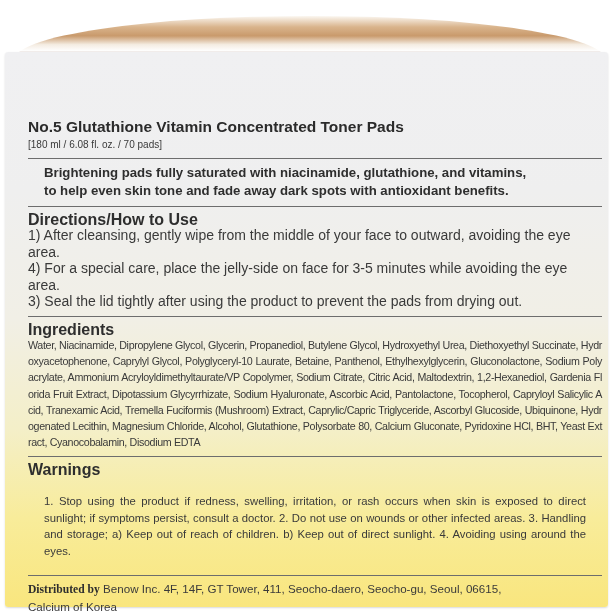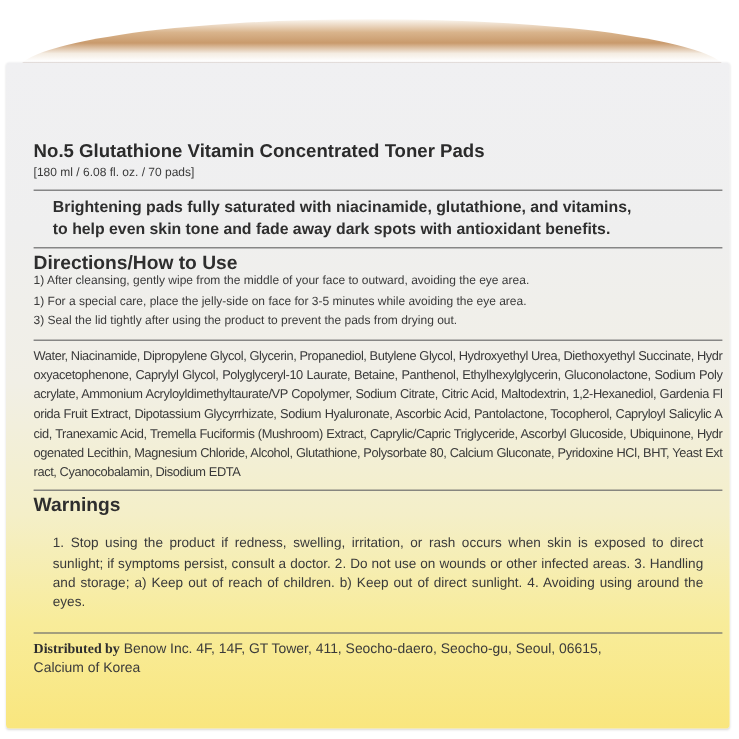--- a/index.html
+++ b/index.html
@@ -24,21 +24,21 @@
     .content {
       position: absolute; left: 28px; top: 117px; width: 574px;
       font-family: "Liberation Sans", sans-serif;
       color: #2a2a2a;
     }
     .title { font-size: 15.5px; font-weight: bold; color: #2b2b2b; margin: 0; line-height: 20px; }
     .subtitle { font-size: 10px; color: #3a3a3a; margin: 0; line-height: 15px; }
     .rule { height: 1px; background: #6d6d6d; margin: 6px 0 5px 0; width: 574px; }
     .lead { font-size: 13.2px; font-weight: bold; color: #2e2e2e; line-height: 18px; margin: 0; padding-left: 16px; }
     .section-title { font-size: 16px; font-weight: bold; color: #2e2e2e; margin: 0; line-height: 15px; }
-    .body-text { font-size: 10px; color: #3a3a3a; line-height: 16.6px; margin: 0; }
+    .body-text { font-size: 14px; color: #3a3a3a; line-height: 16.6px; margin: 0; }
     .ingredients { font-size: 10.7px; letter-spacing: -0.35px; color: #3a3a3a; line-height: 16.2px; margin: 0; text-align: justify; word-break: break-all; }
     .warnings { font-size: 11.3px; color: #3a3a3a; line-height: 16.4px; margin: 16px; text-align: justify; }
     .dist { font-size: 11.6px; color: #3a3a3a; line-height: 16.6px; margin: 0; }
     .dist b { color: #2e2e2e; font-family: Liberation Serif, serif; }
   </style>
 </head>
 <body>
 
 <div class="scene">
   <div class="lid"></div>
@@ -50,25 +50,26 @@
 
     <div class="rule"></div>
 
     <p class="lead">Brightening pads fully saturated with niacinamide, glutathione, and vitamins,</p>
     <p class="lead">to help even skin tone and fade away dark spots with antioxidant benefits.</p>
 
     <div class="rule"></div>
 
     <p class="section-title">Directions/How to Use</p>
     <p class="body-text">1) After cleansing, gently wipe from the middle of your face to outward, avoiding the eye area.</p>
-    <p class="body-text">1) For a special care, place the jelly-side on face for 3-5 minutes while avoiding the eye area.</p>
+    <p class="body-text">4) For a special care, place the jelly-side on face for 3-5 minutes while avoiding the eye area.</p>
     <p class="body-text">3) Seal the lid tightly after using the product to prevent the pads from drying out.</p>
 
     <div class="rule"></div>
 
+    <p class="section-title">Ingredients</p>
     <p class="ingredients">Water, Niacinamide, Dipropylene Glycol, Glycerin, Propanediol, Butylene Glycol, Hydroxyethyl Urea, Diethoxyethyl Succinate, Hydroxyacetophenone, Caprylyl Glycol, Polyglyceryl-10 Laurate, Betaine, Panthenol, Ethylhexylglycerin, Gluconolactone, Sodium Polyacrylate, Ammonium Acryloyldimethyltaurate/VP Copolymer, Sodium Citrate, Citric Acid, Maltodextrin, 1,2-Hexanediol, Gardenia Florida Fruit Extract, Dipotassium Glycyrrhizate, Sodium Hyaluronate, Ascorbic Acid, Pantolactone, Tocopherol, Capryloyl Salicylic Acid, Tranexamic Acid, Tremella Fuciformis (Mushroom) Extract, Caprylic/Capric Triglyceride, Ascorbyl Glucoside, Ubiquinone, Hydrogenated Lecithin, Magnesium Chloride, Alcohol, Glutathione, Polysorbate 80, Calcium Gluconate, Pyridoxine HCl, BHT, Yeast Extract, Cyanocobalamin, Disodium EDTA</p>
 
     <div class="rule"></div>
 
     <p class="section-title">Warnings</p>
     <p class="warnings">1. Stop using the product if redness, swelling, irritation, or rash occurs when skin is exposed to direct sunlight; if symptoms persist, consult a doctor. 2. Do not use on wounds or other infected areas. 3. Handling and storage; a) Keep out of reach of children. b) Keep out of direct sunlight. 4. Avoiding using around the eyes.</p>
 
     <div class="rule"></div>
 
     <p class="dist"><b>Distributed by</b><span> Benow Inc. 4F, 14F, GT Tower, 411, Seocho-daero, Seocho-gu, Seoul, 06615,</span></p>

